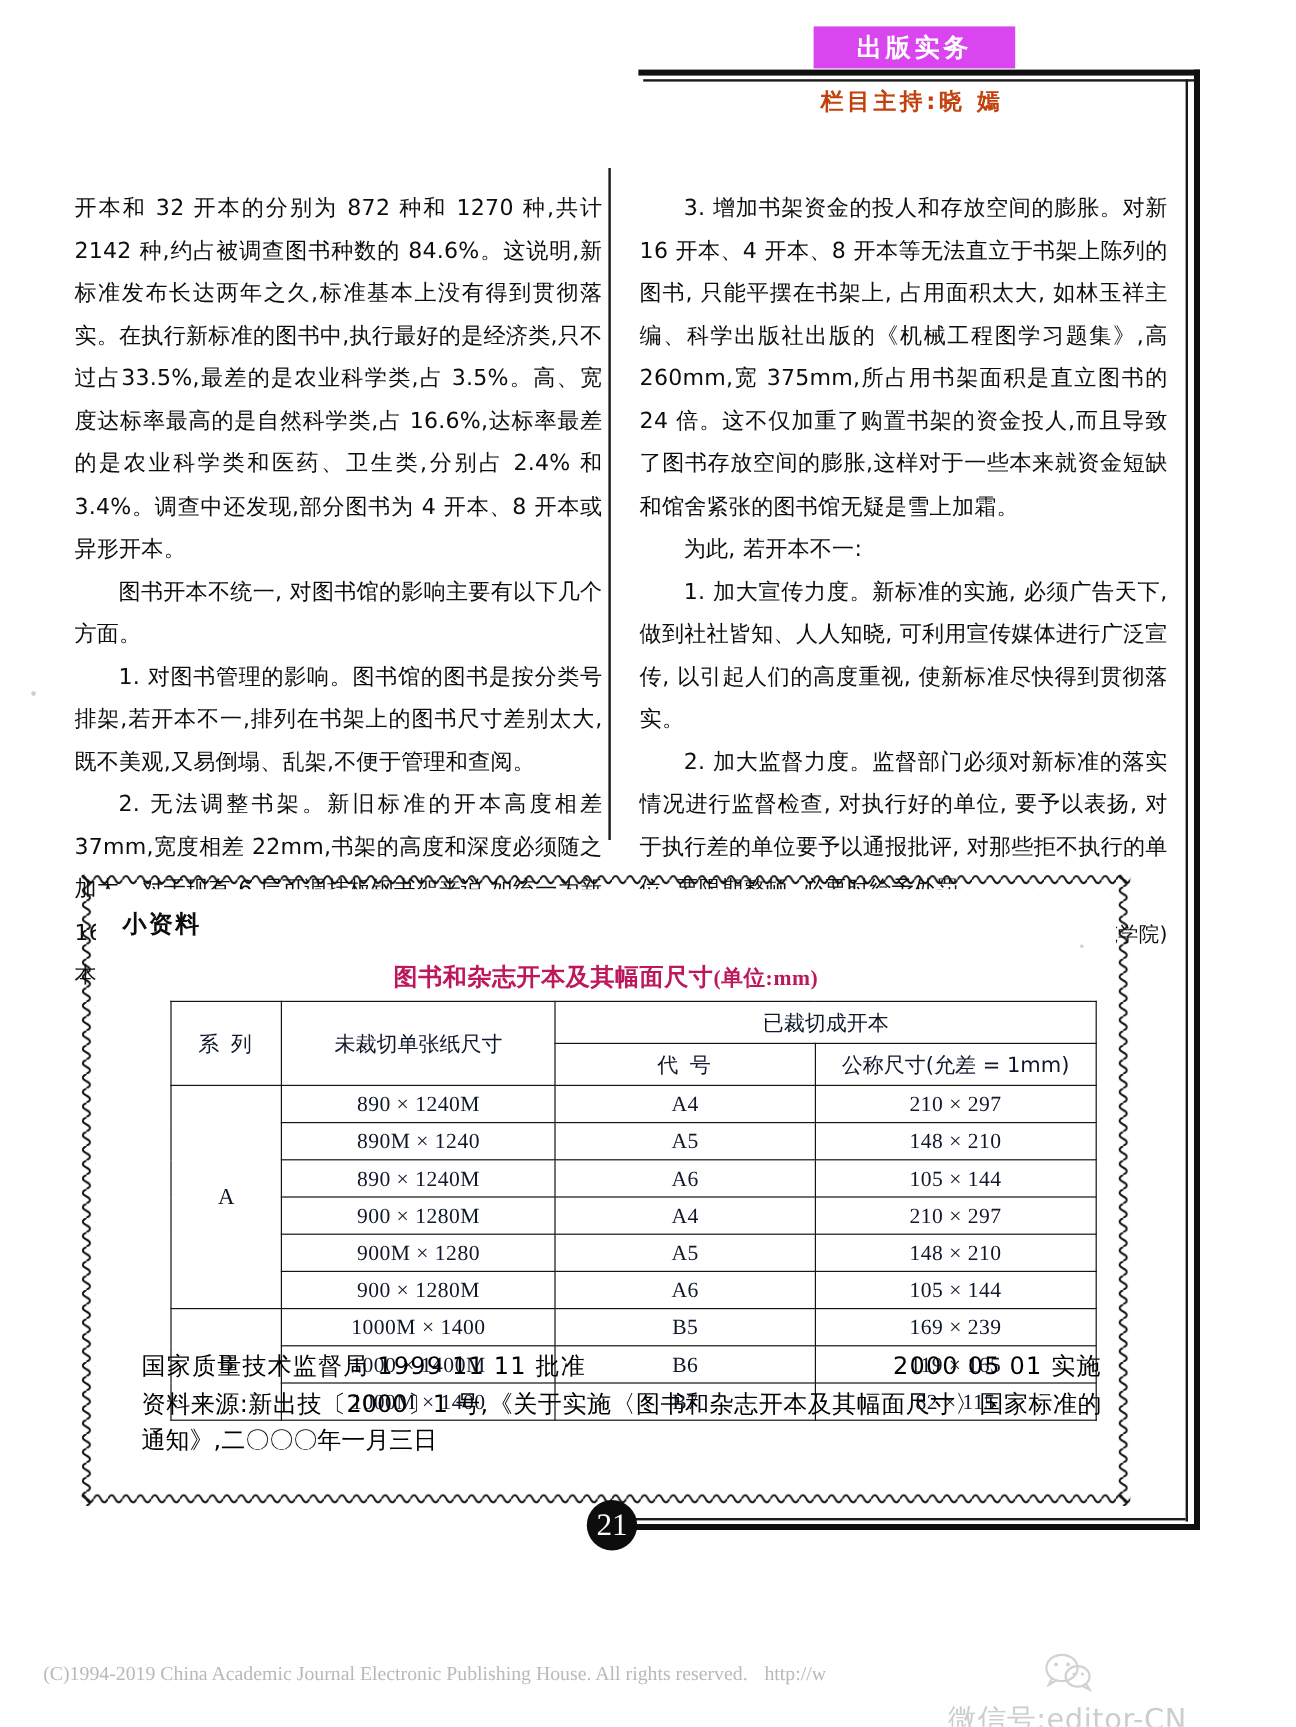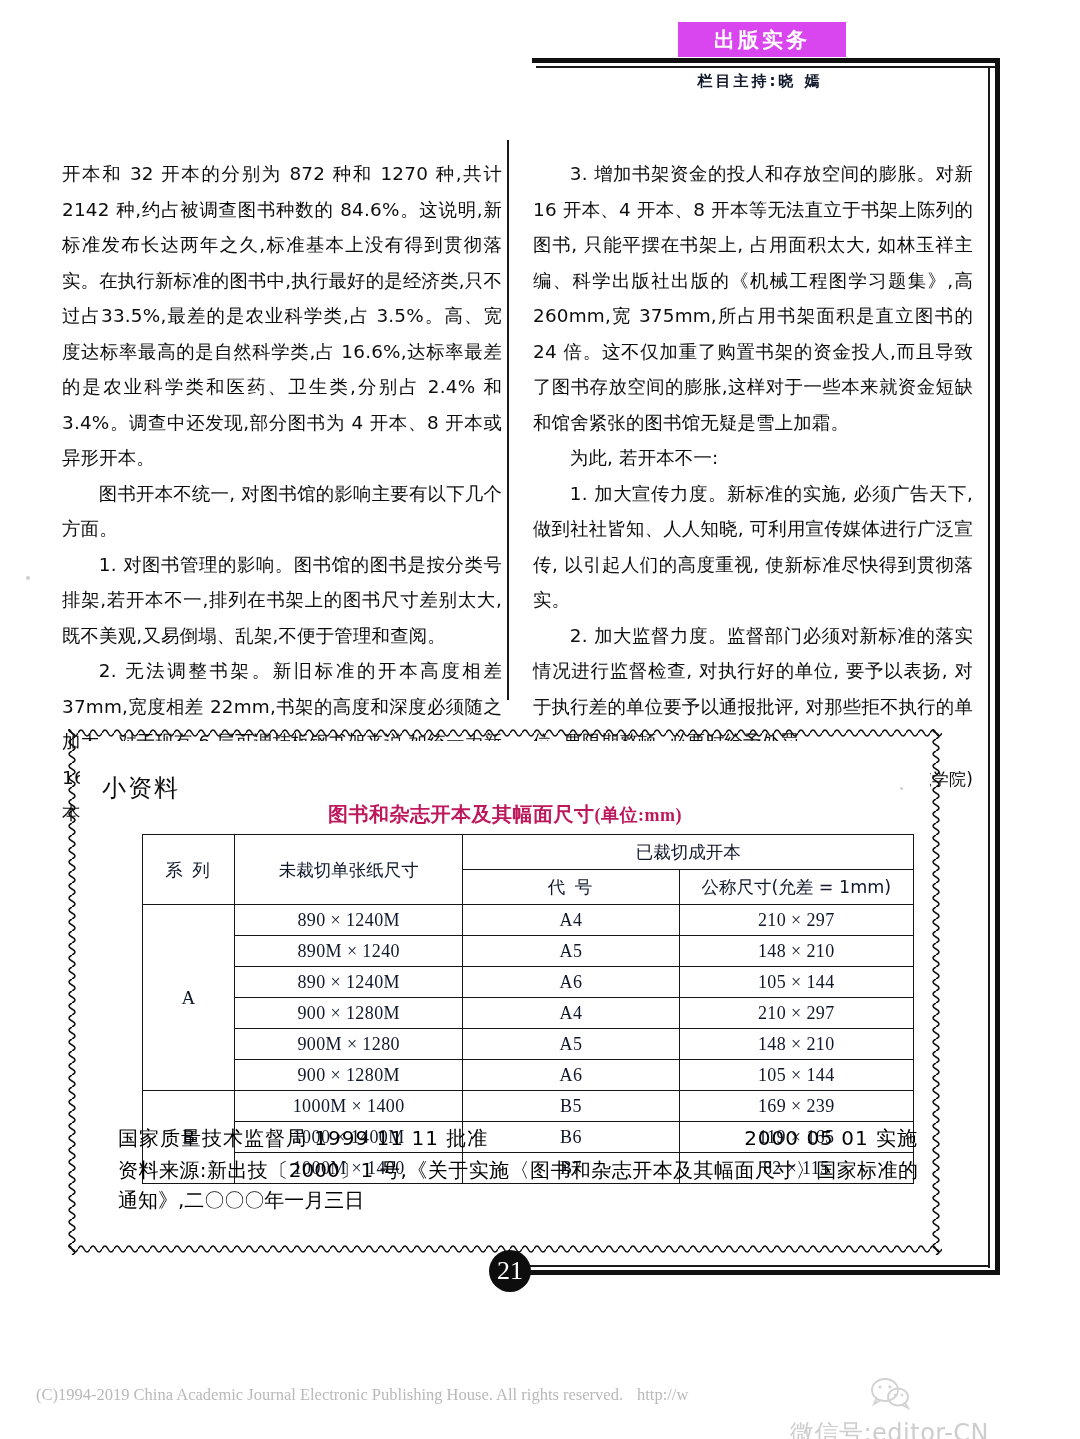--- a/index.html
+++ b/index.html
@@ -62,24 +62,24 @@
     font-size: 21px;
     font-weight: bold;
     letter-spacing: 3px;
   }
   .editor-line {
     position: absolute;
     left: 530px; top: 72px;
     width: 460px;
     text-align: center;
     font-family: "DejaVu Sans", sans-serif;
-    font-size: 15px;
+    font-size: 19px;
     font-weight: bold;
     letter-spacing: 3px;
-    color: #0f172a;
+    color: #c2410c;
   }
 
   
   .col-divider {
     position: absolute;
     left: 507px; top: 140px;
     width: 2px; height: 560px;
     background: #1a1a1a;
   }
   .col {
@@ -119,24 +119,24 @@
     left: 0; top: 0; right: 0; bottom: 0;
     pointer-events: none;
   }
   .info-inner {
     position: absolute;
     left: 14px; top: 14px; right: 14px; bottom: 14px;
     background: #ffffff;
   }
   .box-title {
     position: absolute;
-    left: 22px; top: 31px;
-    font-family: "DejaVu Sans", sans-serif;
-    font-size: 24px;
-    font-weight: normal;
+    left: 22px; top: 16px;
+    font-family: "DejaVu Sans", sans-serif;
+    font-size: 20px;
+    font-weight: bold;
     letter-spacing: 2px;
     color: #0d0d0d;
   }
   .tbl-caption {
     position: absolute;
     left: 0; top: 60px; width: 100%;
     text-align: center;
     font-family: "DejaVu Sans", sans-serif;
     font-size: 20px;
     font-weight: bold;

